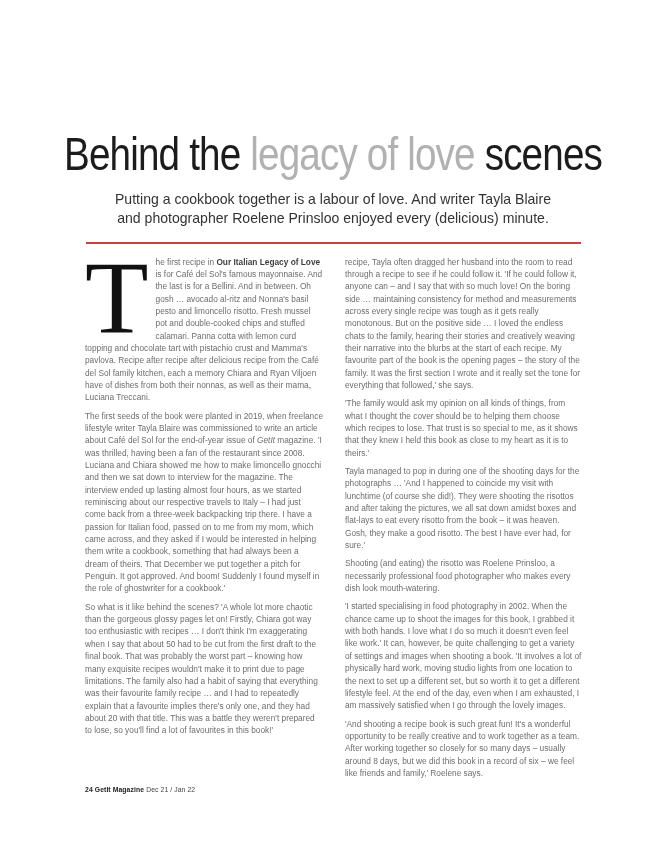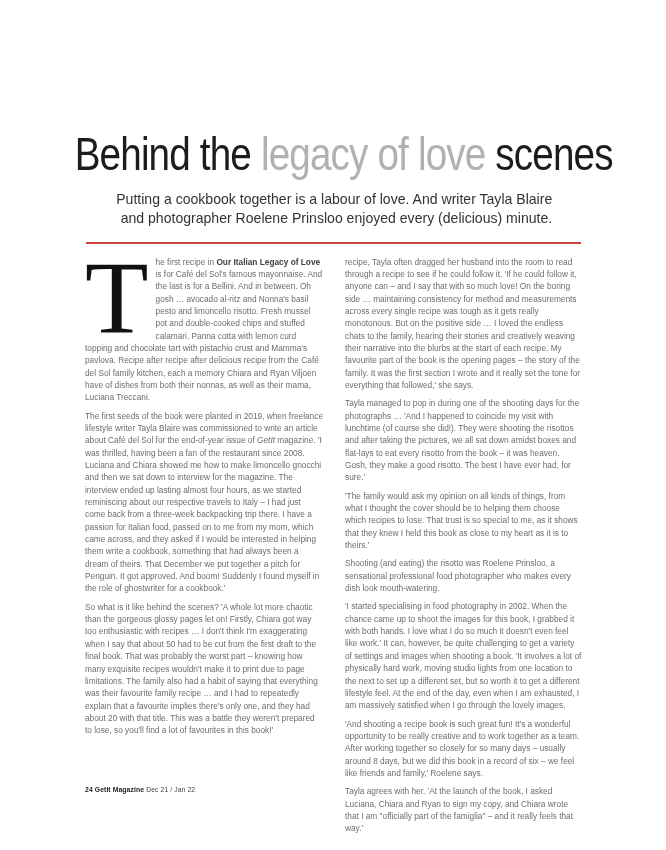--- a/index.html
+++ b/index.html
@@ -10,21 +10,21 @@
   }
   *{box-sizing:border-box;}
   html,body{margin:0;padding:0;background:#ffffff;}
   .page{
     position:relative;
     width:666px;height:850px;
     background:#fff;
     font-family:"Liberation Sans", sans-serif;
     overflow:hidden;
   }
-  header{ text-align:right; padding-top:127px; }
+  header{ text-align:center; padding-top:127px; }
   h1{
     margin:0;
     font-size:46px;
     font-weight:400;
     letter-spacing:-1px;
     color:var(--ink);
     white-space:nowrap;
     transform:scaleX(0.84);
     transform-origin:center;
   }
@@ -91,26 +91,25 @@
   <main class="columns">
 
     <div class="col">
       <p><span class="dropcap">T</span><span>he first recipe in </span><b>Our Italian Legacy of Love</b><span> is for Café del Sol's famous mayonnaise. And the last is for a Bellini. And in between. Oh gosh … avocado al-ritz and Nonna's basil pesto and limoncello risotto. Fresh mussel pot and double-cooked chips and stuffed calamari. Panna cotta with lemon curd topping and chocolate tart with pistachio crust and Mamma's pavlova. Recipe after recipe after delicious recipe from the Café del Sol family kitchen, each a memory Chiara and Ryan Viljoen have of dishes from both their nonnas, as well as their mama, Luciana Treccani.</span></p>
       <p><span>The first seeds of the book were planted in 2019, when freelance lifestyle writer Tayla Blaire was commissioned to write an article about Café del Sol for the end-of-year issue of </span><i>GetIt</i><span> magazine. 'I was thrilled, having been a fan of the restaurant since 2008. Luciana and Chiara showed me how to make limoncello gnocchi and then we sat down to interview for the magazine. The interview ended up lasting almost four hours, as we started reminiscing about our respective travels to Italy – I had just come back from a three-week backpacking trip there. I have a passion for Italian food, passed on to me from my mom, which came across, and they asked if I would be interested in helping them write a cookbook, something that had always been a dream of theirs. That December we put together a pitch for Penguin. It got approved. And boom! Suddenly I found myself in the role of ghostwriter for a cookbook.'</span></p>
       <p>So what is it like behind the scenes? 'A whole lot more chaotic than the gorgeous glossy pages let on! Firstly, Chiara got way too enthusiastic with recipes … I don't think I'm exaggerating when I say that about 50 had to be cut from the first draft to the final book. That was probably the worst part – knowing how many exquisite recipes wouldn't make it to print due to page limitations. The family also had a habit of saying that everything was their favourite family recipe … and I had to repeatedly explain that a favourite implies there's only one, and they had about 20 with that title. This was a battle they weren't prepared to lose, so you'll find a lot of favourites in this book!'</p>
     </div>
 
     <div class="col">
       <p>recipe, Tayla often dragged her husband into the room to read through a recipe to see if he could follow it. 'If he could follow it, anyone can – and I say that with so much love! On the boring side … maintaining consistency for method and measurements across every single recipe was tough as it gets really monotonous. But on the positive side … I loved the endless chats to the family, hearing their stories and creatively weaving their narrative into the blurbs at the start of each recipe. My favourite part of the book is the opening pages – the story of the family. It was the first section I wrote and it really set the tone for everything that followed,' she says.</p>
+      <p>'The family would ask my opinion on all kinds of things, from what I thought the cover should be to helping them choose which recipes to lose. That trust is so special to me, as it shows that they knew I held this book as close to my heart as it is to theirs.'</p>
       <p>Tayla managed to pop in during one of the shooting days for the photographs … 'And I happened to coincide my visit with lunchtime (of course she did!). They were shooting the risottos and after taking the pictures, we all sat down amidst boxes and flat-lays to eat every risotto from the book – it was heaven. Gosh, they make a good risotto. The best I have ever had, for sure.'</p>
-      <p>'The family would ask my opinion on all kinds of things, from what I thought the cover should be to helping them choose which recipes to lose. That trust is so special to me, as it shows that they knew I held this book as close to my heart as it is to theirs.'</p>
-      <p>Shooting (and eating) the risotto was Roelene Prinsloo, a sensational professional food photographer who makes every dish look mouth-watering.</p>
+      <p>Shooting (and eating) the risotto was Roelene Prinsloo, a necessarily professional food photographer who makes every dish look mouth-watering.</p>
       <p>'I started specialising in food photography in 2002. When the chance came up to shoot the images for this book, I grabbed it with both hands. I love what I do so much it doesn't even feel like work.' It can, however, be quite challenging to get a variety of settings and images when shooting a book. 'It involves a lot of physically hard work, moving studio lights from one location to the next to set up a different set, but so worth it to get a different lifestyle feel. At the end of the day, even when I am exhausted, I am massively satisfied when I go through the lovely images.</p>
       <p>'And shooting a recipe book is such great fun! It's a wonderful opportunity to be really creative and to work together as a team. After working together so closely for so many days – usually around 8 days, but we did this book in a record of six – we feel like friends and family,' Roelene says.</p>
-      <p>Tayla agrees with her. 'At the launch of the book, I asked Luciana, Chiara and Ryan to sign my copy, and Chiara wrote that I am "officially part of the famiglia" – and it really feels that way.'</p>
     </div>
 
   </main>
 
   <footer>
     <span class="mag">24 GetIt Magazine</span>
     <span class="issue">Dec 21 / Jan 22</span>
   </footer>
 
 </div>

